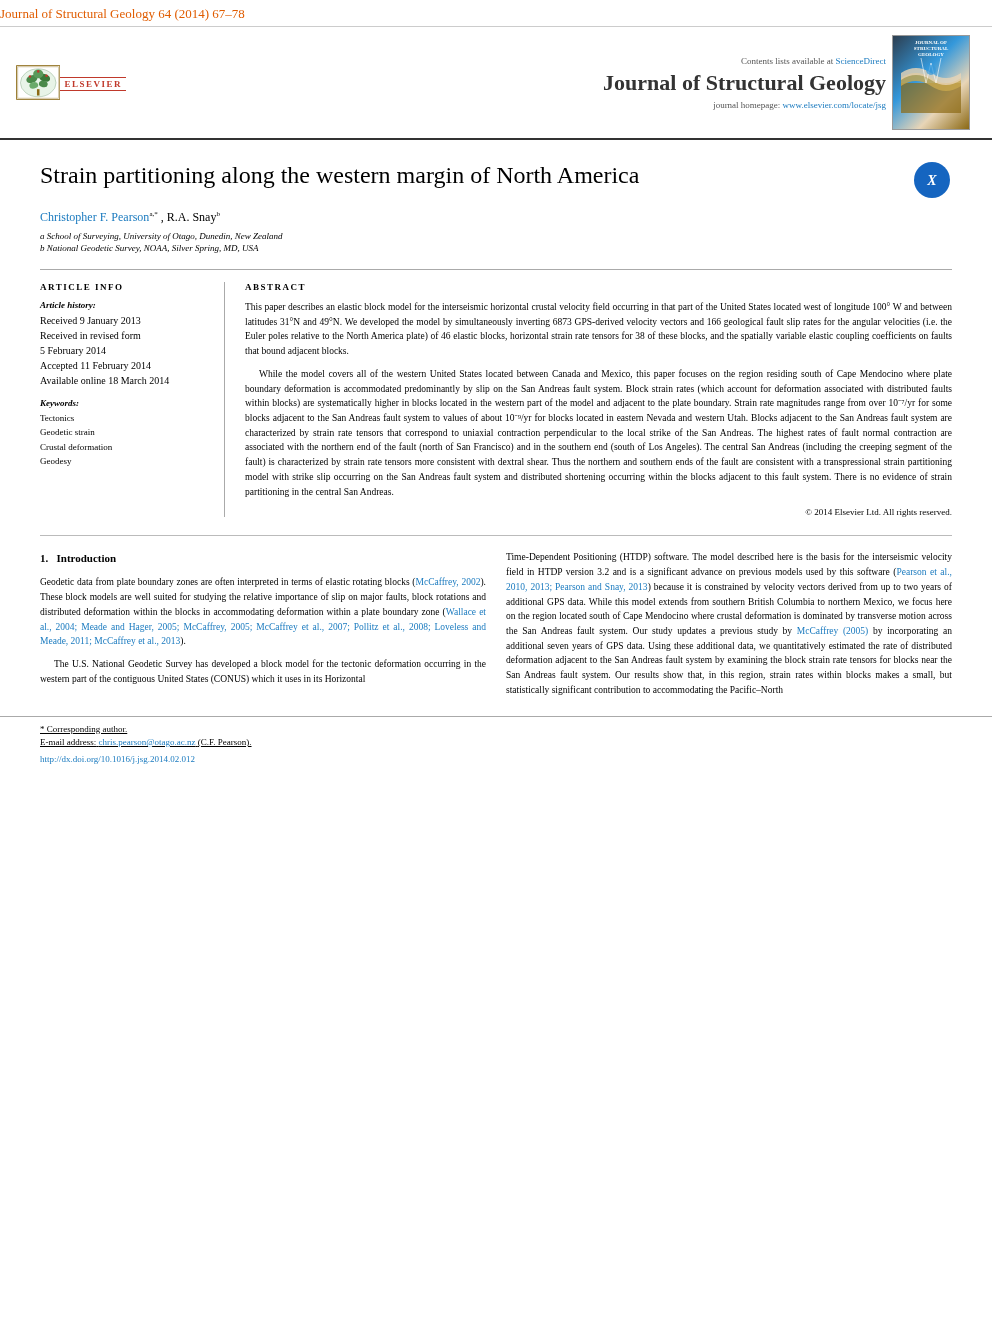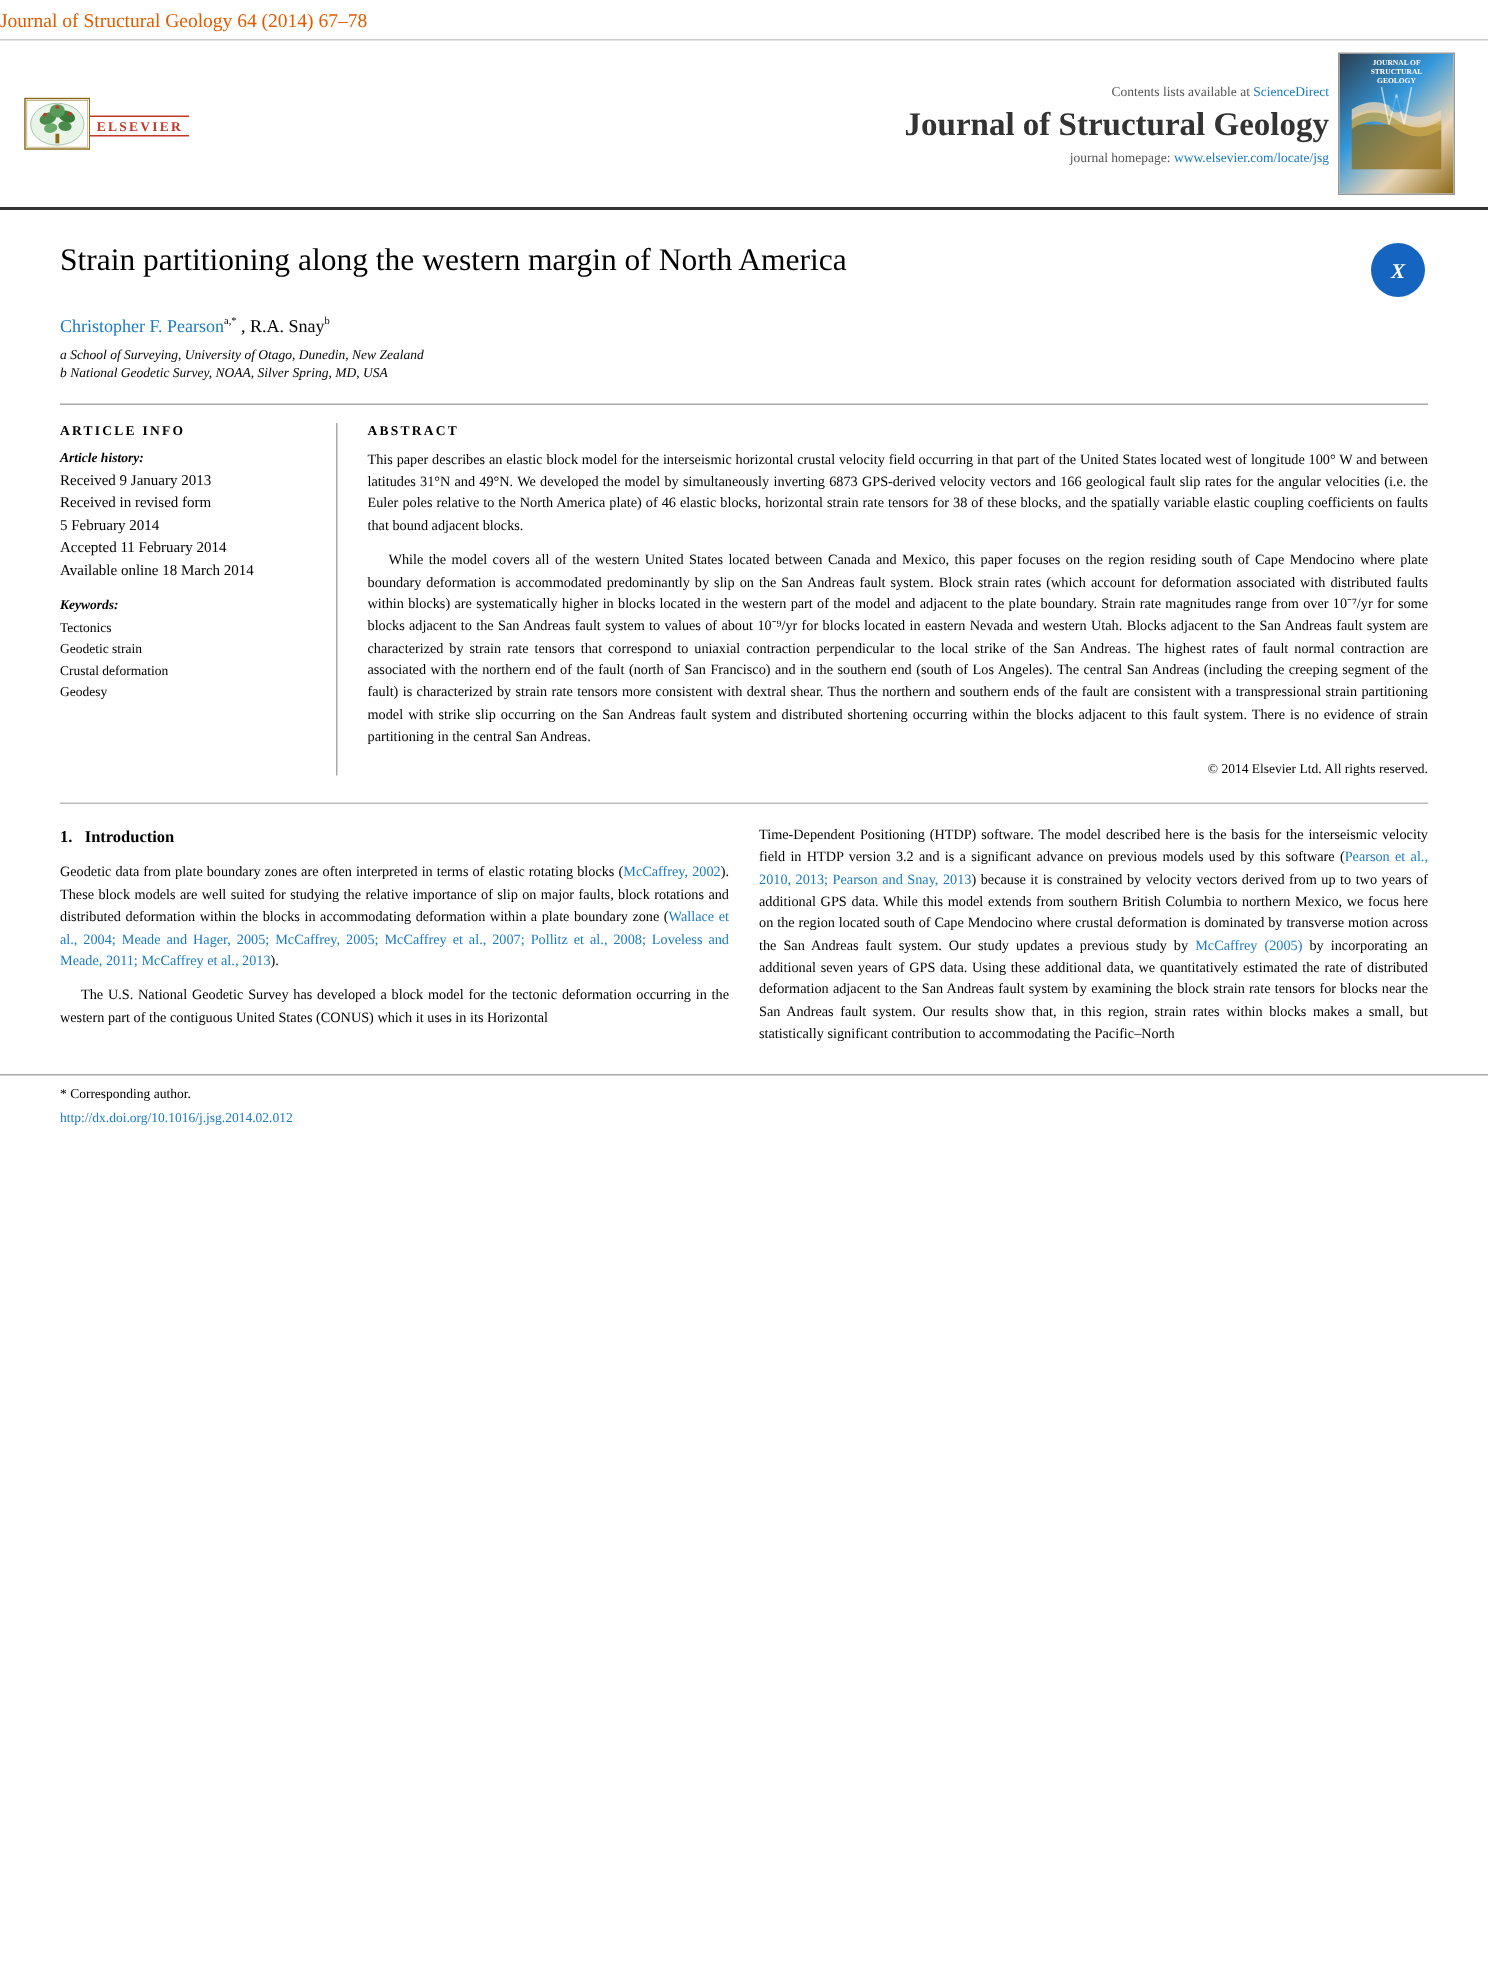--- a/index.html
+++ b/index.html
@@ -112,21 +112,21 @@
     }
 
     
     .paper-title-section {
       padding: 20px 0 10px 0;
       display: flex;
       align-items: flex-start;
       justify-content: space-between;
     }
     .paper-title {
-      font-size: 21px;
+      font-size: 24px;
       font-weight: normal;
       color: #000;
       flex: 1;
       padding-right: 20px;
       line-height: 1.3;
     }
     .crossmark {
       width: 40px;
       height: 40px;
       flex-shrink: 0;
@@ -281,20 +281,21 @@
     
     .footer-area {
       padding: 0 40px;
       margin-top: 10px;
       border-top: 1px solid #aaa;
       padding-top: 6px;
     }
     .footnote {
       font-size: 9px;
       line-height: 1.5;
+      text-decoration: underline;
     }
     .footnote a {
       color: #1a7abf;
       text-decoration: none;
     }
     .doi-line {
       font-size: 9px;
       color: #1a7abf;
       margin-top: 4px;
     }
@@ -446,16 +447,21 @@
     </div>
 
   </div>
 
 </div>
 
 <div class="footer-area">
   <div class="footnote">
     <span>* Corresponding author.</span>
   </div>
+  <div class="footnote">
+    <span>E-mail address:</span>
+    <a class="link">chris.pearson@otago.ac.nz</a>
+    <span>(C.F. Pearson).</span>
+  </div>
   <div class="doi-line">
     <a class="link">http://dx.doi.org/10.1016/j.jsg.2014.02.012</a>
   </div>
 </div>
 
 </body></html>

